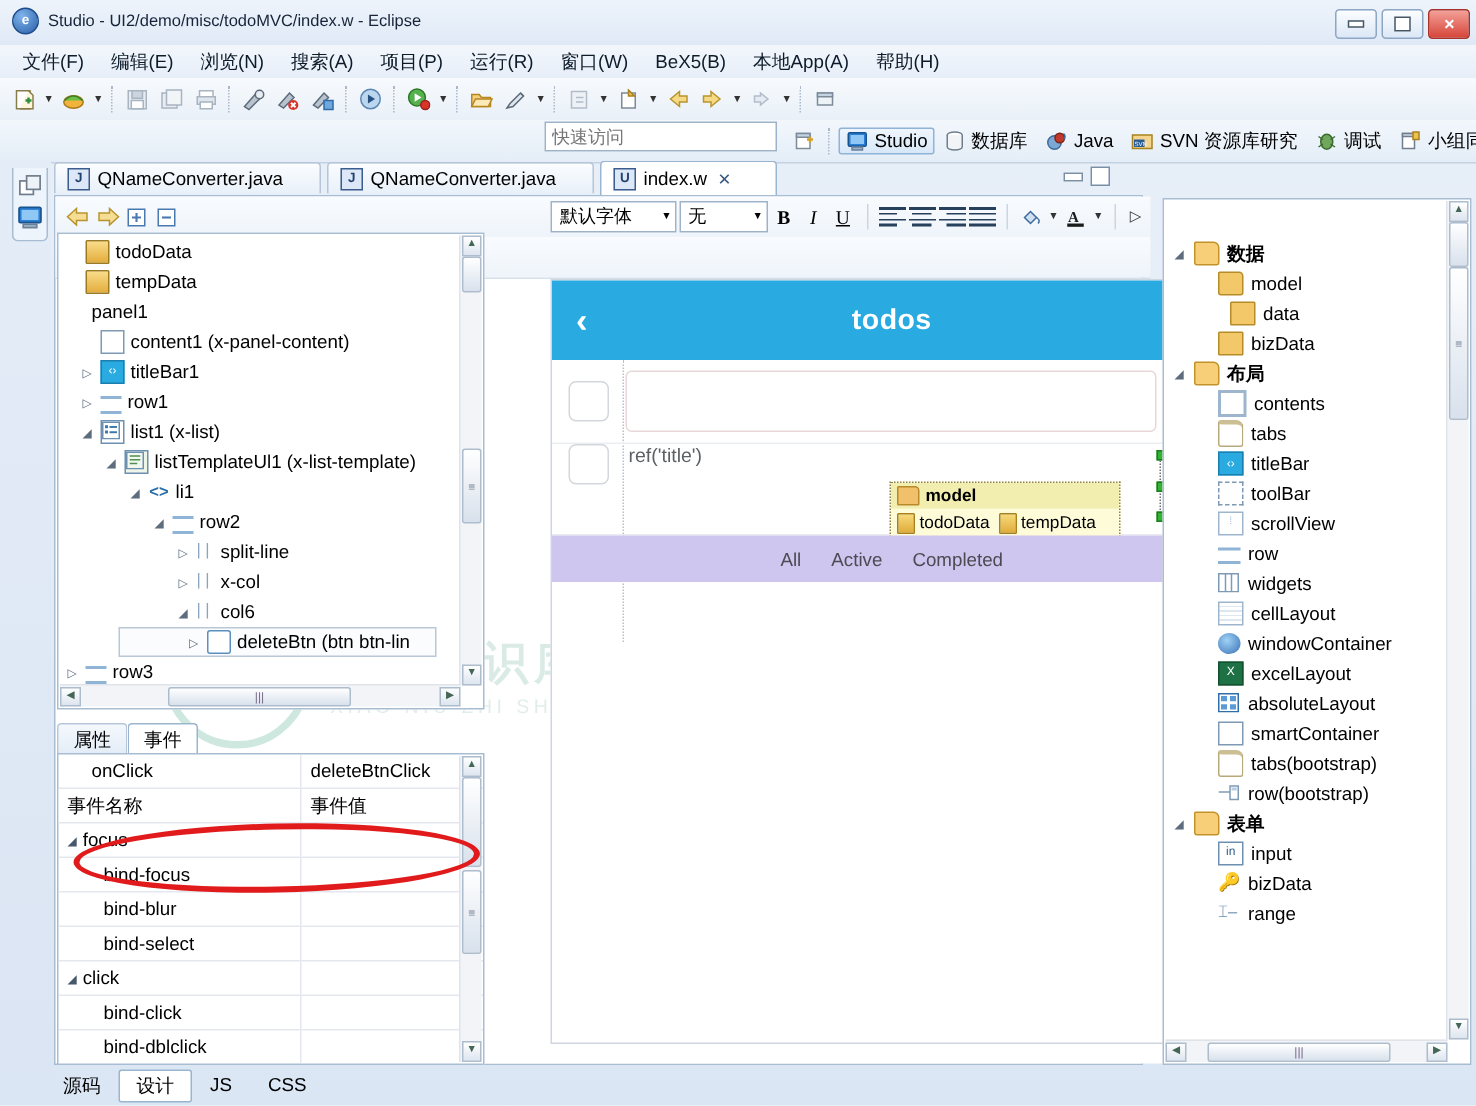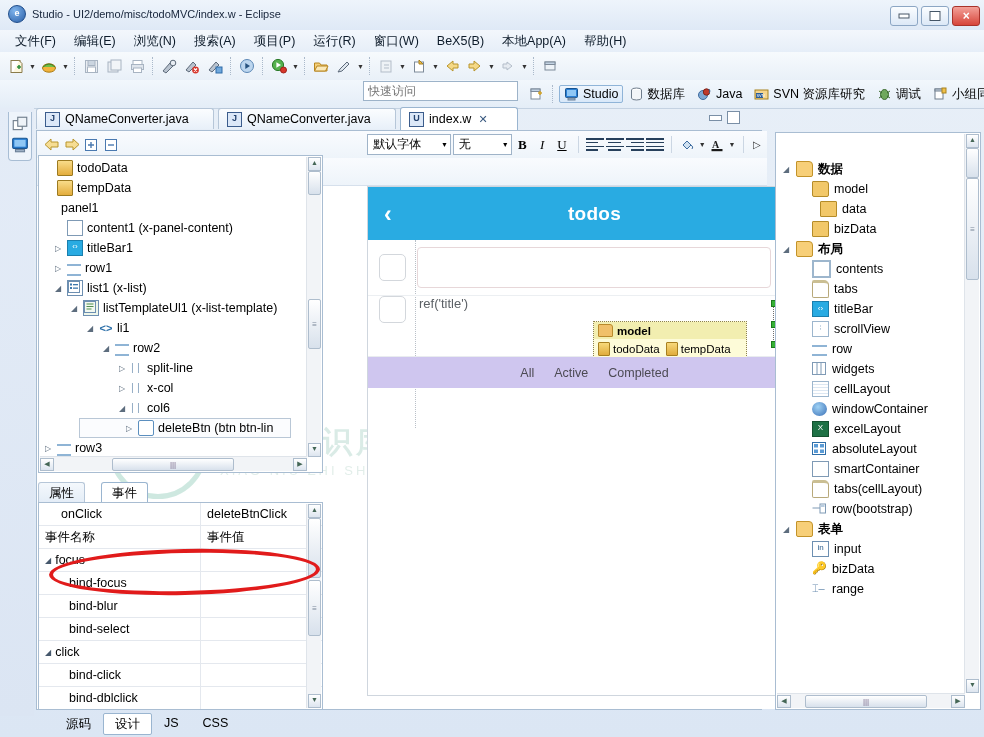--- a/index.html
+++ b/index.html
@@ -148,37 +148,37 @@
   .vsb .up,.vsb .dn{position:absolute;left:1px;width:11px;height:12px;border:1px solid #aebdcd;
       background:linear-gradient(#fff,#dde5ef);font-size:7px;text-align:center;line-height:10px;color:#465;}
   .hsb{position:absolute;left:1px;bottom:1px;right:15px;height:14px;background:#f2f4f7;border-top:1px solid #dfe4ea;}
   .hsb .thumb{position:absolute;top:1px;height:11px;background:linear-gradient(#ffffff,#d8e1ec);border:1px solid #aebdcd;border-radius:2px;
      display:flex;align-items:center;justify-content:center;color:#768;font-size:8px;}
   .hsb .lf,.hsb .rt{position:absolute;top:1px;width:12px;height:11px;border:1px solid #aebdcd;
      background:linear-gradient(#fff,#dde5ef);font-size:7px;text-align:center;line-height:9px;color:#465;}
 
   
   .propPanel{position:absolute;left:38px;top:482px;width:285px;height:228px;}
-  .ptabs{position:absolute;left:0;top:0;display:flex;height:20px;font-size:12.5px;gap:16px;}
+  .ptabs{position:absolute;left:0;top:0;display:flex;height:20px;font-size:12.5px;}
   .ptab{padding:2px 10px;border:1px solid #b6c6d8;border-bottom:none;border-radius:3px 3px 0 0;
      background:linear-gradient(#f4f8fc,#e4edf7);}
   .ptab.sel{background:#fff;border-color:#9ab5d0;font-weight:normal;}
   .ptable{position:absolute;left:0;top:20px;width:285px;height:208px;background:#fff;
      border:1px solid #a9bdd2;box-sizing:border-box;overflow:hidden;}
   .prow{height:22px;display:flex;align-items:center;border-bottom:1px solid #e4e8ee;font-size:12.5px;}
   .prow .c1{width:162px;padding-left:6px;border-right:1px solid #e4e8ee;height:22px;
      display:flex;align-items:center;gap:4px;box-sizing:border-box;}
   .prow .c2{flex:1;padding-left:6px;}
   .phead{background:#fff;font-weight:normal;}
   .ellipse{position:absolute;left:10px;top:46px;width:263px;height:38px;
      border:4px solid #e11b1b;border-radius:50%;pointer-events:none;z-index:9;
      transform:rotate(-1.2deg);}
 
   
-  .bottomTabs{position:absolute;left:54px;top:713px;height:22px;display:flex;font-size:12.5px;}
+  .bottomTabs{position:absolute;left:30px;top:713px;height:22px;display:flex;font-size:12.5px;}
   .btab{padding:2px 11px;border:1px solid transparent;}
   .btab.sel{background:#fff;border:1px solid #9ab5d0;border-radius:2px;}
 
   
   .palette{position:absolute;left:775px;top:132px;width:206px;height:578px;
      background:#fff;border:1px solid #a9bdd2;box-sizing:border-box;overflow:hidden;}
   .palHdr{position:absolute;left:775px;top:132px;width:206px;height:22px;
      background:linear-gradient(#f6f9fd,#e8f0f9);border-bottom:1px solid #cdd9e7;box-sizing:border-box;
      display:flex;align-items:center;justify-content:flex-end;padding-right:6px;}
   .palBody{position:absolute;left:0;top:22px;width:204px;bottom:0;overflow:hidden;}
@@ -878,20 +878,24 @@
       </div>
       <div class="pnode" style="padding-left:36px">
         <span class="pi ic-tabs"></span>
         <span>tabs</span>
       </div>
       <div class="pnode" style="padding-left:36px">
         <span class="pi ic-title" style="line-height:13px">‹›</span>
         <span>titleBar</span>
       </div>
       <div class="pnode" style="padding-left:36px">
+        <span class="pi ic-tool"></span>
+        <span>toolBar</span>
+      </div>
+      <div class="pnode" style="padding-left:36px">
         <span class="pi ic-scroll">⁞</span>
         <span>scrollView</span>
       </div>
       <div class="pnode" style="padding-left:36px">
         <span class="pi" style="border-top:2px solid #8fb4d5;border-bottom:2px solid #8fb4d5;height:7px;margin-top:3px"></span>
         <span>row</span>
       </div>
       <div class="pnode" style="padding-left:36px">
         <span class="pi"><svg width="14" height="13" viewBox="0 0 14 13">
               <rect x="0.5" y="0.5" width="13" height="12" fill="#fff" stroke="#7f9ab5"></rect>
@@ -920,21 +924,21 @@
               <rect x="8" y="7.5" width="4" height="3.5" fill="#5b9bd5"></rect>
             </svg></span>
         <span>absoluteLayout</span>
       </div>
       <div class="pnode" style="padding-left:36px">
         <span class="pi ic-smart"></span>
         <span>smartContainer</span>
       </div>
       <div class="pnode" style="padding-left:36px">
         <span class="pi ic-tabs"></span>
-        <span>tabs(cellLayout)</span>
+        <span>tabs(bootstrap)</span>
       </div>
       <div class="pnode" style="padding-left:36px">
         <span class="pi"><svg width="14" height="13" viewBox="0 0 14 13">
               <path d="M0.5 6 h8" stroke="#7f9ab5"></path>
               <rect x="8" y="2" width="5.5" height="9" fill="#fff" stroke="#7f9ab5"></rect>
               <rect x="9" y="3" width="3.5" height="2" fill="#b9cde0"></rect>
             </svg></span>
         <span>row(bootstrap)</span>
       </div>
 

